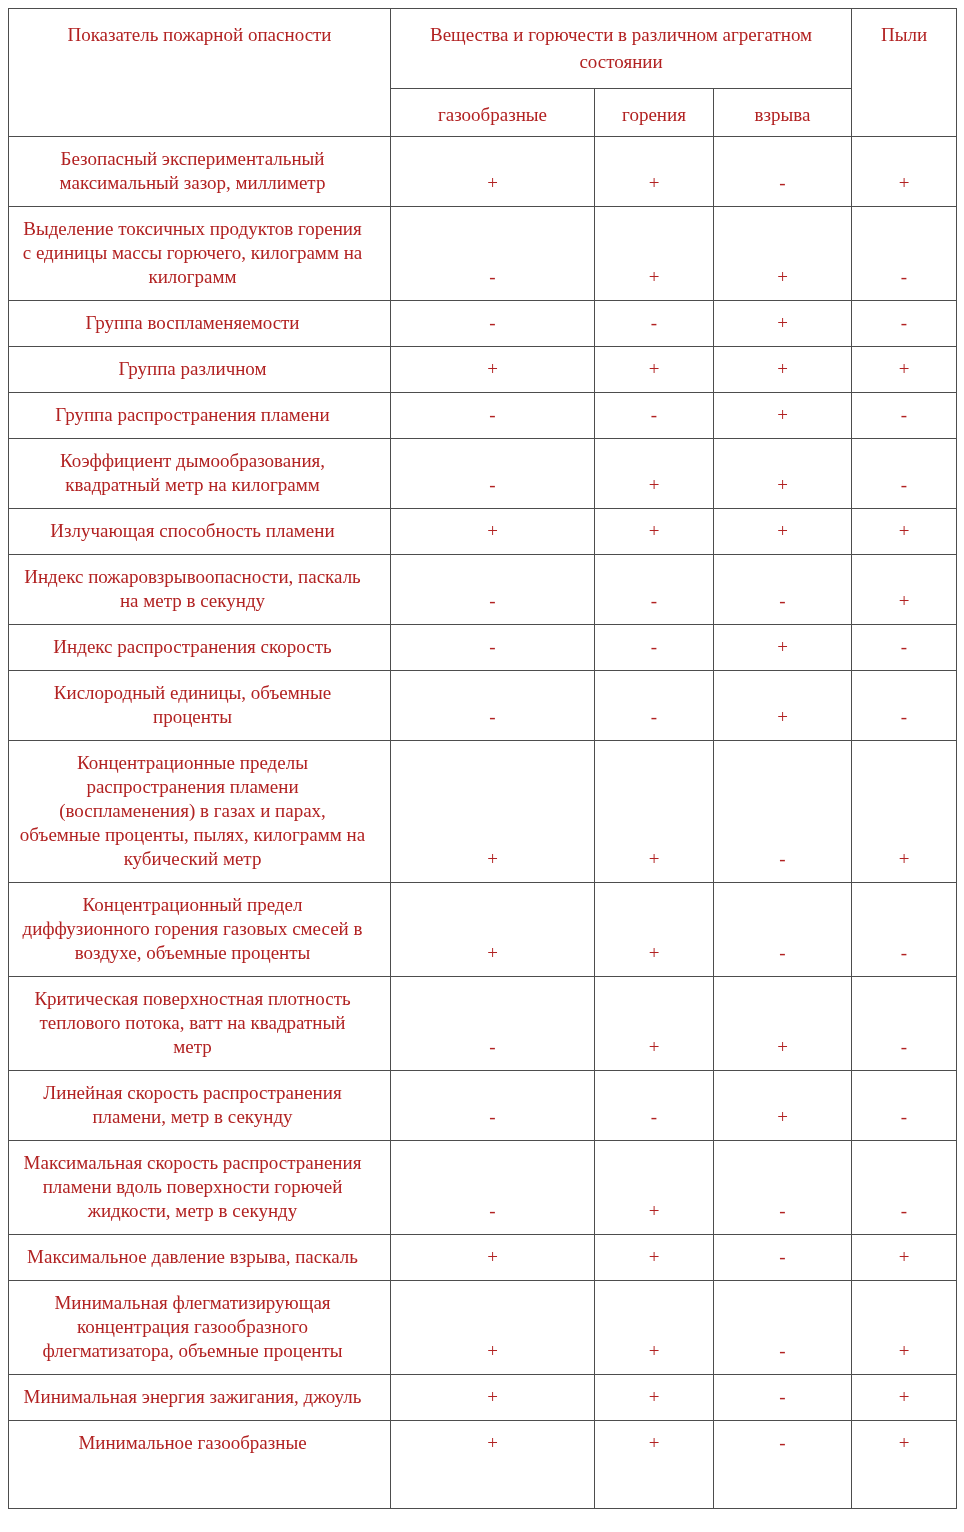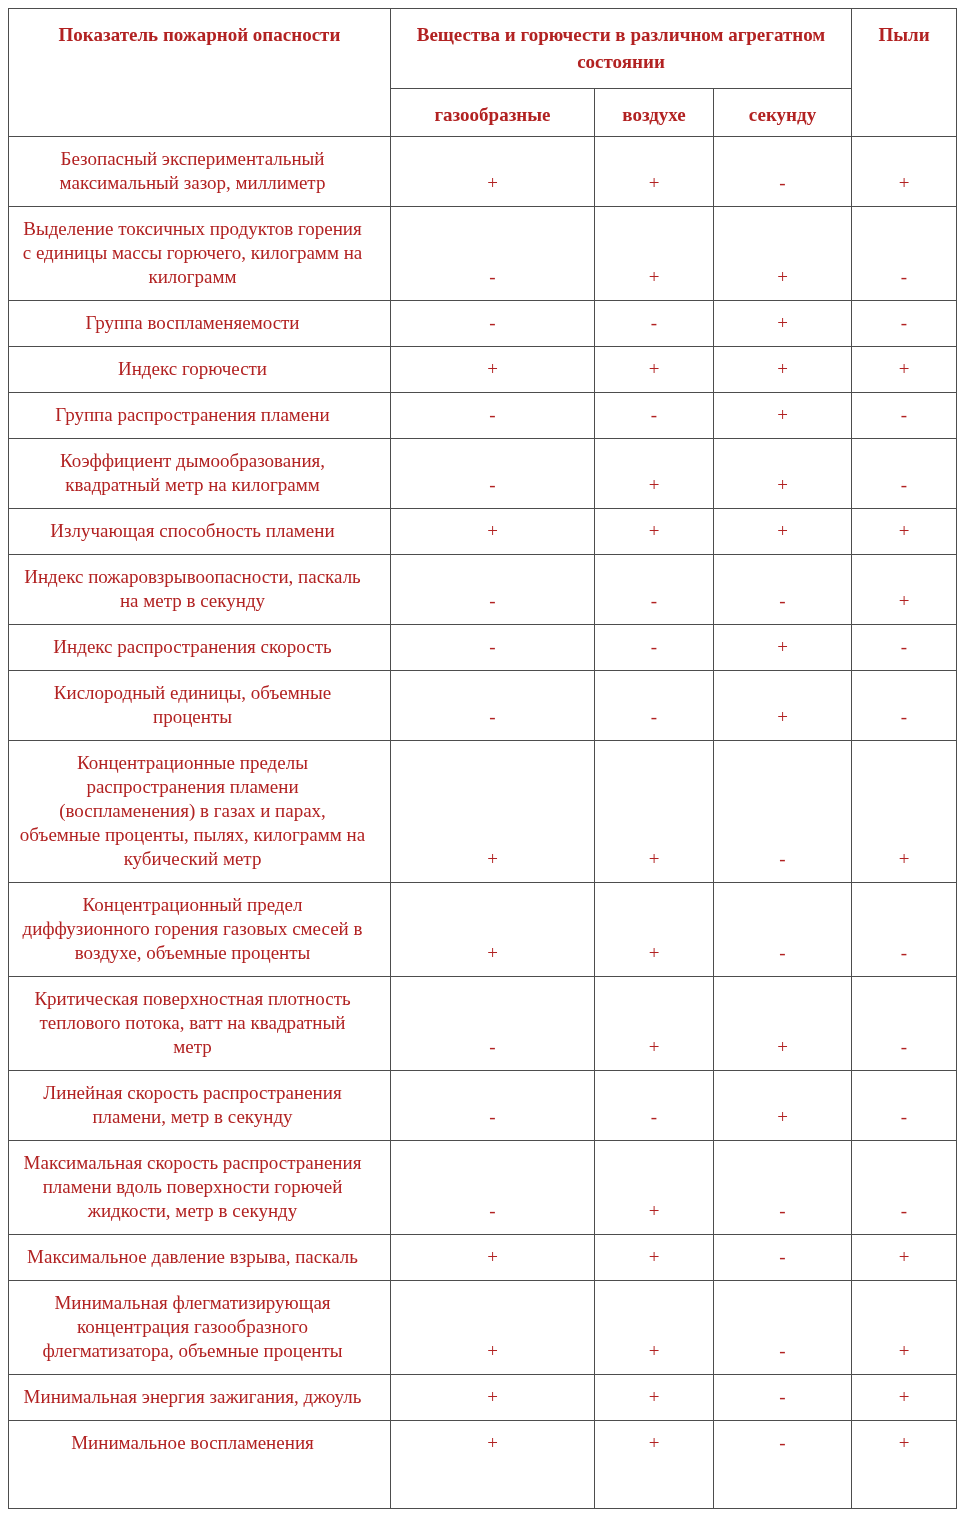--- a/index.html
+++ b/index.html
@@ -17,21 +17,21 @@
   }
   table {
     border-collapse: collapse;
     width: 948px;
     table-layout: fixed;
   }
   th, td {
     border: 1px solid #4d4d4d;
   }
   thead th {
-    font-weight: bold;
+    font-weight: normal;
     vertical-align: top;
     font-size: 19px;
     line-height: 27px;
     padding: 12px 8px 8px 8px;
   }
   thead tr.header-row-1 { height: 80px; }
   thead tr.header-row-2 { height: 45px; }
   thead tr.header-row-2 th { }
   td.indicator {
     vertical-align: top;
@@ -63,22 +63,22 @@
       <col style="width:105px">
     </colgroup>
     <thead>
       <tr class="header-row-1">
         <th rowspan="2">Показатель пожарной опасности</th>
         <th colspan="3">Вещества и горючести в различном агрегатном состоянии</th>
         <th rowspan="2">Пыли</th>
       </tr>
       <tr class="header-row-2">
         <th>газообразные</th>
-        <th>воздухе</th>
-        <th>секунду</th>
+        <th>горения</th>
+        <th>взрыва</th>
       </tr>
     </thead>
     <tbody id="table-body">
         <tr>
           <td class="indicator">Безопасный экспериментальный максимальный зазор, миллиметр</td>
           <td class="value">+</td>
           <td class="value">+</td>
           <td class="value">-</td>
           <td class="value">+</td>
         </tr>
@@ -90,21 +90,21 @@
           <td class="value">-</td>
         </tr>
         <tr>
           <td class="indicator">Группа воспламеняемости</td>
           <td class="value">-</td>
           <td class="value">-</td>
           <td class="value">+</td>
           <td class="value">-</td>
         </tr>
         <tr>
-          <td class="indicator">Индекс горючести</td>
+          <td class="indicator">Группа различном</td>
           <td class="value">+</td>
           <td class="value">+</td>
           <td class="value">+</td>
           <td class="value">+</td>
         </tr>
         <tr>
           <td class="indicator">Группа распространения пламени</td>
           <td class="value">-</td>
           <td class="value">-</td>
           <td class="value">+</td>
@@ -195,21 +195,21 @@
           <td class="value">+</td>
         </tr>
         <tr>
           <td class="indicator">Минимальная энергия зажигания, джоуль</td>
           <td class="value">+</td>
           <td class="value">+</td>
           <td class="value">-</td>
           <td class="value">+</td>
         </tr>
         <tr>
-          <td class="indicator">Минимальное воспламенения</td>
+          <td class="indicator">Минимальное газообразные</td>
           <td class="value">+</td>
           <td class="value">+</td>
           <td class="value">-</td>
           <td class="value">+</td>
         </tr>
       </tbody>
   </table>
 </div>
 
 </body></html>

